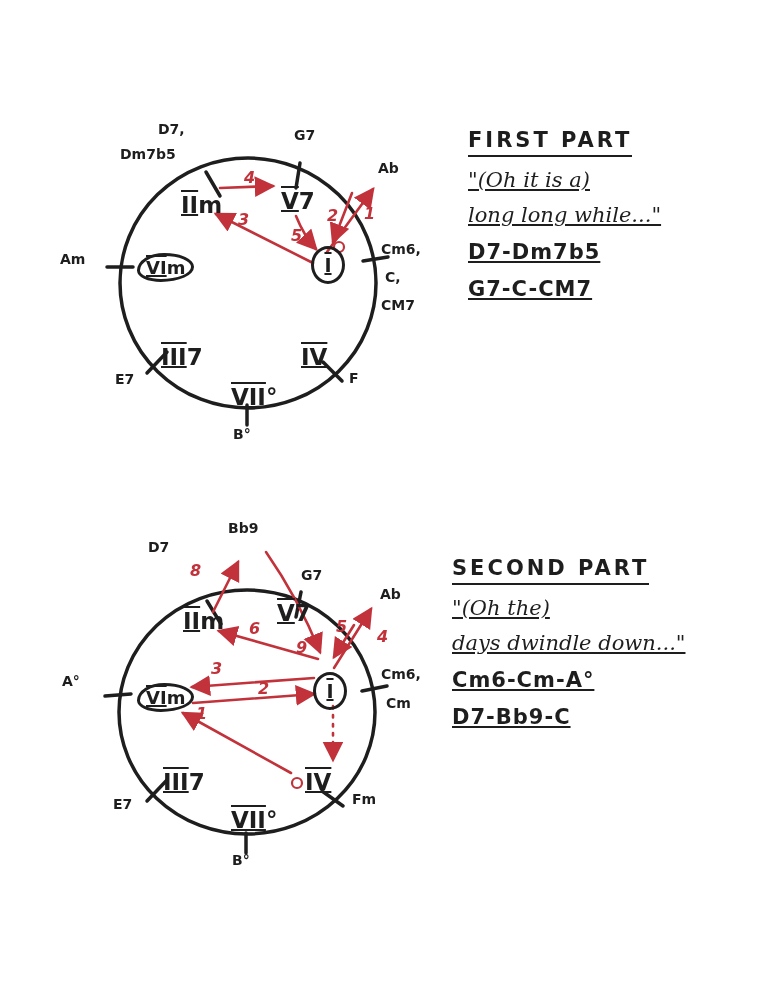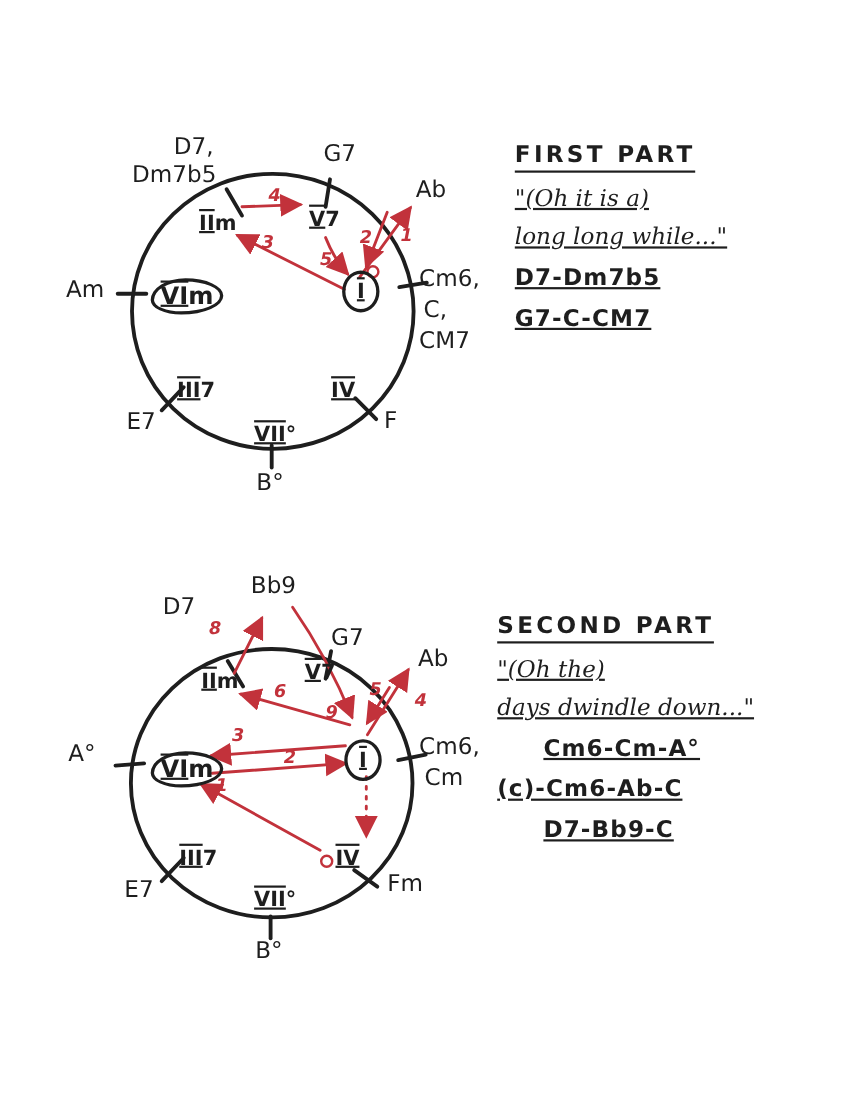--- a/index.html
+++ b/index.html
@@ -1,41 +1,41 @@
 <!DOCTYPE html>
 <html><head>
 <meta charset="utf-8">
 <style>
   html,body{margin:0;padding:0;}
   body{
     width:771px;height:1001px;position:relative;background:#ffffff;
     font-family:"DejaVu Sans",sans-serif;color:#1e1e1e;overflow:hidden;
   }
-  .lbl{position:absolute;font-weight:normal;font-size:21px;line-height:1.05;white-space:nowrap;}
+  .lbl{position:absolute;font-weight:bold;font-size:14px;line-height:1.05;white-space:nowrap;}
   .rn{text-decoration:overline underline;text-decoration-thickness:2px;}
-  .inner-lbl{position:absolute;font-weight:bold;font-size:19px;white-space:nowrap;}
+  .inner-lbl{position:absolute;font-weight:bold;font-size:23px;white-space:nowrap;}
   .circled-i{
     position:absolute;display:inline-flex;align-items:center;justify-content:center;
     border:3px solid #1e1e1e;border-radius:50%;width:28px;height:32px;
     font-weight:bold;font-size:19px;
   }
   .circled-vim{
     position:absolute;display:inline-flex;align-items:center;justify-content:space-between;
     border:3.5px solid #1e1e1e;border-radius:48% 52% 58% 42% / 60% 48% 52% 40%;
-    padding:1px 6px;font-weight:bold;font-size:22px;white-space:nowrap;
+    padding:1px 6px;font-weight:bold;font-size:18px;white-space:nowrap;
   }
   .step{position:absolute;color:#c2323b;font-weight:bold;font-size:16px;font-style:italic;}
   .notes{position:absolute;white-space:nowrap;text-decoration:underline;}
   .notes .title{
     font-size:21px;font-weight:bold;letter-spacing:3px;
     border-bottom:2.5px solid #1e1e1e;display:inline-block;padding-bottom:3px;
   }
   .notes .lyric{font-family:"DejaVu Serif",serif;font-style:italic;font-size:21px;margin-top:11px;}
   .notes .chords{font-size:21px;font-weight:bold;letter-spacing:1px;margin-top:13px;}
-  .notes .indent{margin-left:42px;}
+  .notes .indent{}
   svg{position:absolute;left:0;top:0;}
 </style>
 </head>
 <body>
 
 <svg width="771" height="1001" viewBox="0 0 771 1001">
   <defs>
     <marker id="ah" markerWidth="9" markerHeight="9" refX="7" refY="4" orient="auto">
       <path d="M0,0 L8,4 L0,8 z" fill="#c2323b"></path>
     </marker>
@@ -154,15 +154,14 @@
 <span class="step" style="left:336px;top:617px">5</span>
 <span class="step" style="left:249px;top:619px">6</span>
 <span class="step" style="left:190px;top:561px">8</span>
 <span class="step" style="left:296px;top:638px">9</span>
 
 <div class="notes" style="left:452px;top:556px">
   <div class="title">SECOND PART</div>
   <div class="lyric">"(Oh the)</div>
   <div class="lyric">days dwindle down..."</div>
   <div class="chords indent">Cm6-Cm-A°</div>
-  <div class="chords">(c)-Cm6-Ab-C</div>
   <div class="chords indent">D7-Bb9-C</div>
 </div>
 
 </body></html>

